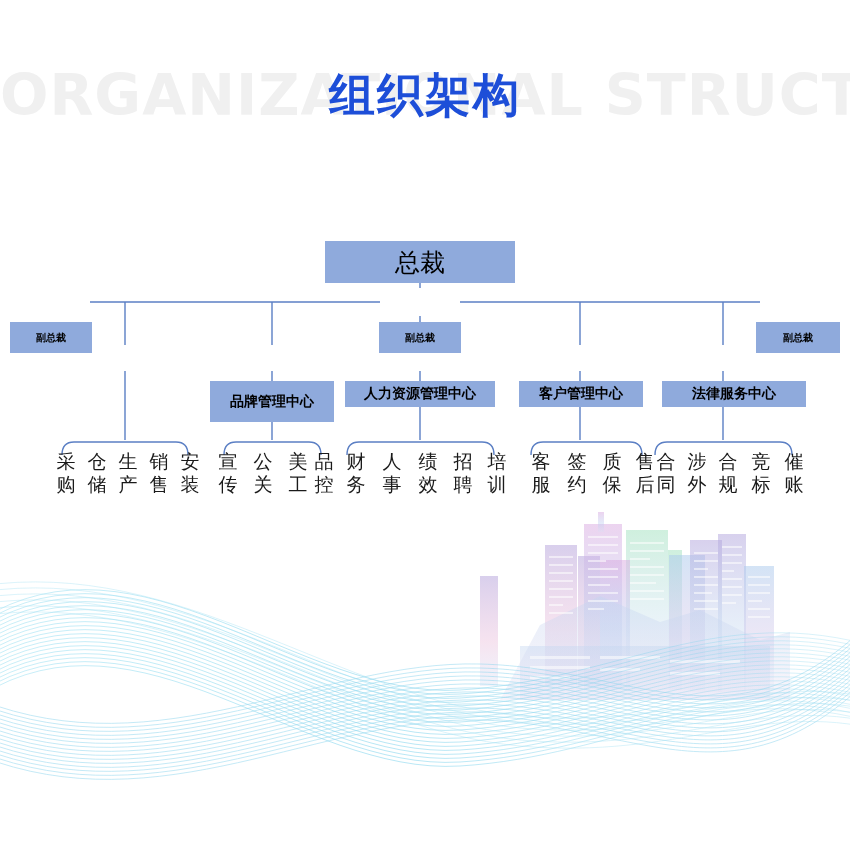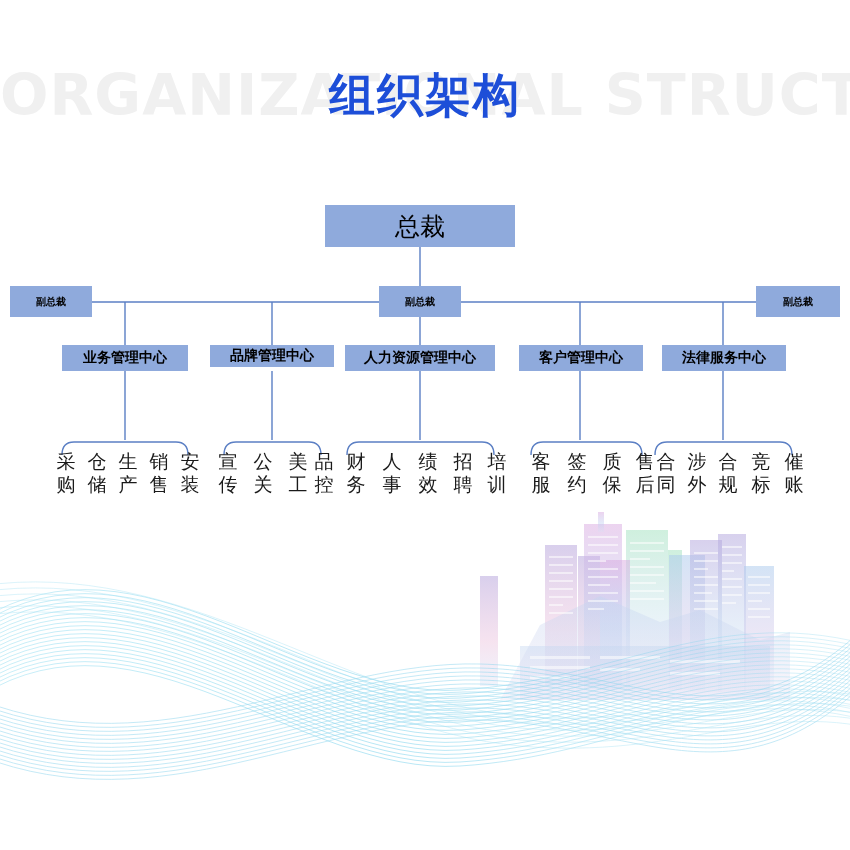--- a/index.html
+++ b/index.html
@@ -85,20 +85,21 @@
     position: absolute;
     box-sizing: border-box;
     background: #8faadc;
     color: #000000;
     display: flex;
     align-items: center;
     justify-content: center;
     text-align: center;
     white-space: nowrap;
     font-weight: bold;
+    margin-top: 36px;
   }
   .node-president {
     font-size: 25px;
     font-weight: normal;
   }
   .node-vp {
     font-size: 10px;
   }
   .node-center {
     font-size: 14px;
@@ -331,33 +332,30 @@
     <div class="node node-vp" style="left:10px; top:286px; width:82px; height:31px;">
       <span>副总裁</span>
     </div>
     <div class="node node-vp" style="left:379px; top:286px; width:82px; height:31px;">
       <span>副总裁</span>
     </div>
     <div class="node node-vp" style="left:756px; top:286px; width:84px; height:31px;">
       <span>副总裁</span>
     </div>
 
-    <div class="node node-center" style="left:62px; top:345px; width:126px; height:26px;">
-      <span>业务管理中心</span>
-    </div>
-    <div class="node node-center" style="left:210px; top:345px; width:124px; height:22px;">
+    <div class="node node-center" style="left:210px; top:345px; width:124px; height:41px;">
       <span>品牌管理中心</span>
     </div>
     <div class="node node-center" style="left:519px; top:345px; width:124px; height:26px;">
       <span>客户管理中心</span>
     </div>
     <div class="node node-center" style="left:345px; top:345px; width:150px; height:26px;">
       <span>人力资源管理中心</span>
     </div>
-    <div class="node node-center" style="left:662px; top:345px; width:124px; height:26px;">
+    <div class="node node-center" style="left:662px; top:345px; width:144px; height:26px;">
       <span>法律服务中心</span>
     </div>
 
     <div class="leaf" style="left:55px; top:450px;">
       <span>采</span>
       <span>购</span>
     </div>
     <div class="leaf" style="left:86px; top:450px;">
       <span>仓</span>
       <span>储</span>

